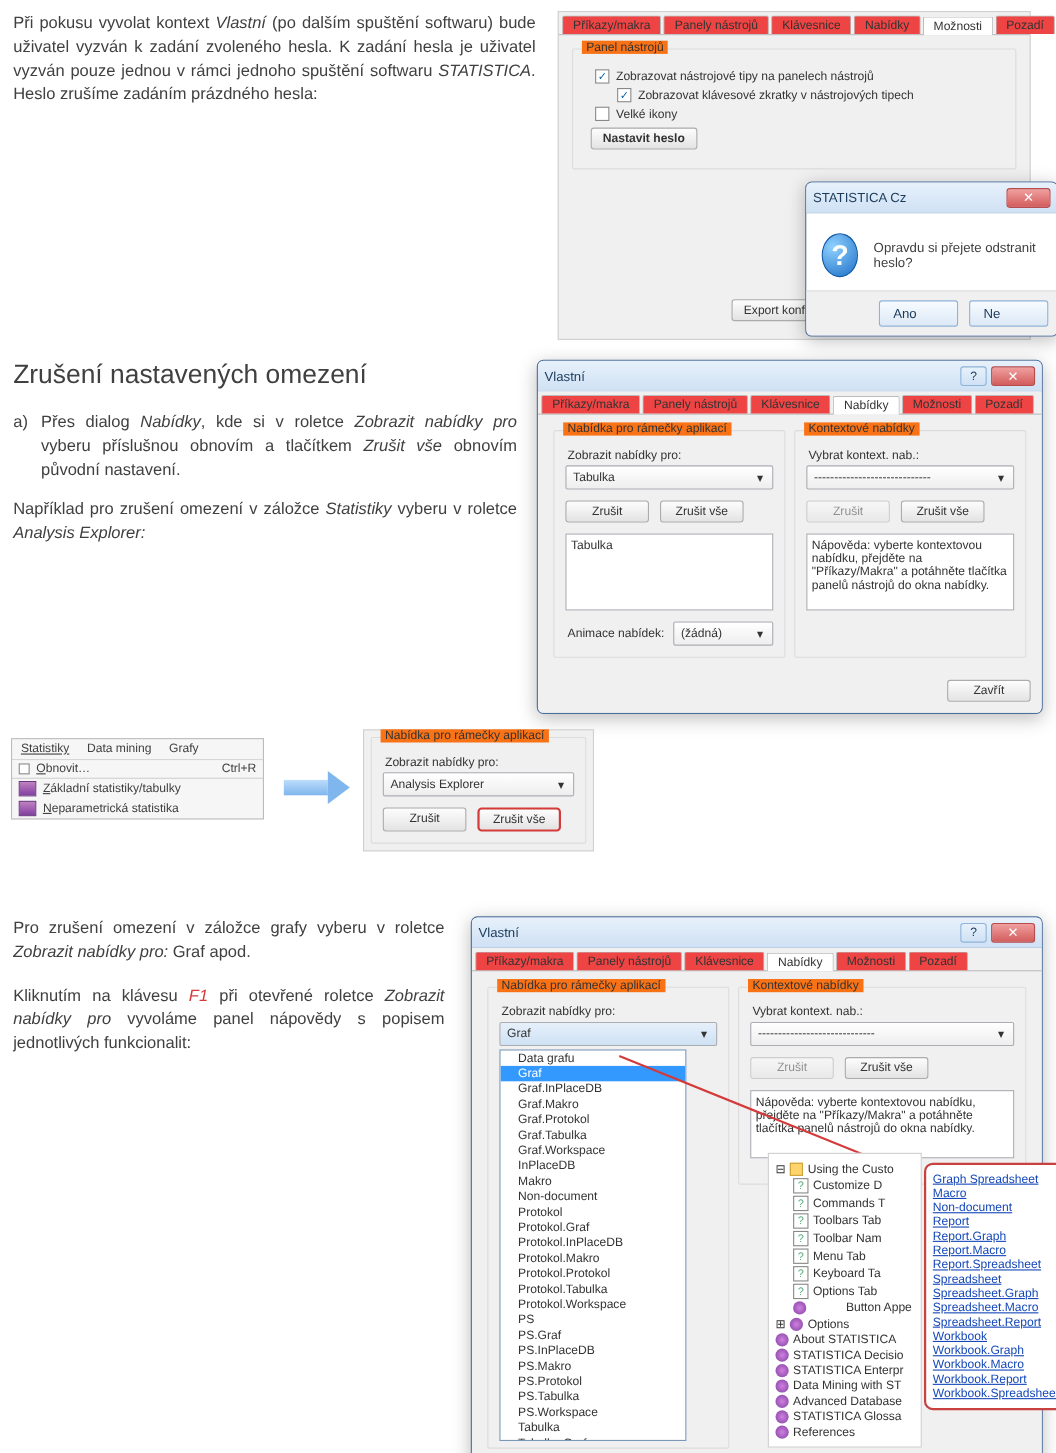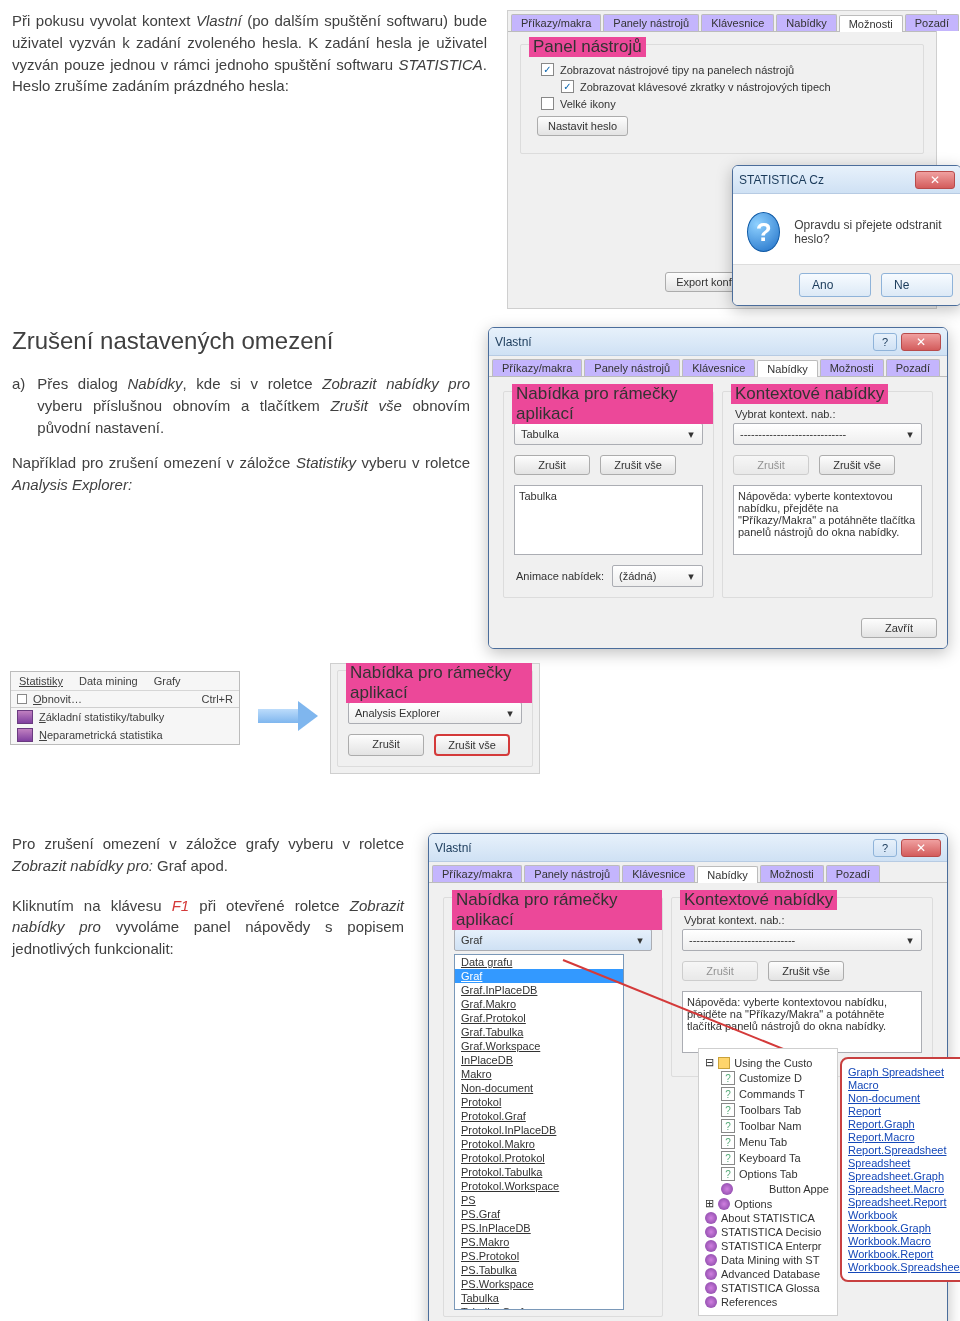--- a/index.html
+++ b/index.html
@@ -12,24 +12,24 @@
   .doc-text { font-size: 15px; color: #404040; line-height: 1.45; }
   .italic { font-style: italic; }
   .h2 { font-size: 24px; font-weight: 300; color: #404040; margin: 0 0 18px 0; }
   .section-top { padding: 10px 12px 0 12px; display:flex; }
   .left-col { width: 495px; padding-right: 20px; text-align: justify; }
   .right-col { flex:1; position: relative; }
 
   
   .panel { background: #f0f0f0; border: 1px solid #cfcfcf; font-size: 11px; color:#333; position: relative; }
   .tabstrip { display:flex; gap:0; border-bottom:1px solid #bcbcbc; padding: 3px 3px 0 3px; }
-  .tab { padding: 2px 9px; border:1px solid #bcbcbc; border-bottom:none; background:#c4b5fd; font-size:11px; border-radius:2px 2px 0 0; margin-right:2px; white-space:nowrap; }
+  .tab { padding: 2px 9px; border:1px solid #bcbcbc; border-bottom:none; background:#ef4444; font-size:11px; border-radius:2px 2px 0 0; margin-right:2px; white-space:nowrap; }
   .tab.active { background:#fff; position:relative; top:1px; }
   .grpbox { border:1px solid #dcdcdc; border-radius:2px; margin:8px; padding: 14px 10px 10px 10px; position:relative; }
-  .grpbox .legend { position:absolute; top:-8px; left:8px; background:#ec4899; padding:0 4px; font-size:17px; }
+  .grpbox .legend { position:absolute; top:-8px; left:8px; background:#f97316; padding:0 4px; font-size:11px; }
   .chk { display:flex; align-items:center; gap:6px; margin:4px 0 4px 10px; font-size:11px; }
   .chkbox { width:13px; height:13px; border:1px solid #888; background:#fff; display:inline-flex; align-items:center; justify-content:center; font-size:10px; color:#0a64ad; }
   .btn { display:inline-block; min-width:76px; text-align:center; padding:3px 10px; border:1px solid #acacac; background:linear-gradient(#fdfdfd,#e3e3e3); border-radius:3px; font-size:11px; color:#333;}
   .combo { height:22px; background:linear-gradient(#fff,#eee); border:1px solid #abadb3; border-radius:2px; display:flex; align-items:center; justify-content:space-between; padding:0 4px 0 6px; font-size:11px; }
   .combo .caret { width:14px; text-align:center; color:#333; }
   .txtarea { background:#fff; border:1px solid #abadb3; padding:4px; font-size:11px; }
   .field-lbl { font-size:11px; margin:2px 0 3px 2px; }
 
   
   .aero { position:absolute; border:1px solid #4b6d9b; border-radius:6px; background:#fff; box-shadow:0 4px 16px rgba(0,0,0,.25); overflow:hidden; }
@@ -63,21 +63,21 @@
   .help-panel { border:2px solid #c84040; border-radius:8px; padding:6px; font-size:11px; background:#fff; }
   .help-link { color:#1548b8; text-decoration:underline; display:block; margin:1px 0; white-space:nowrap; }
 
   .tree { font-size:11px; }
   .tree .trow{ display:flex; align-items:center; gap:4px; padding:1px 0; white-space:nowrap;}
   .tree .qicon{ width:14px;height:14px;border:1px solid #888;background:#fff;display:inline-flex;align-items:center;justify-content:center;font-size:10px;color:#5a7;}
   .tree .dicon{ width:12px;height:12px;background:radial-gradient(#d080e0,#8040a0);border-radius:50%;}
   .tree .bicon{ width:12px;height:12px;background:#ffd56b;border:1px solid #caa23a;}
 
   .listbox { background:#fff; border:1px solid #7a98b8; font-size:11px; }
-  .listbox .lrow{ padding:1px 6px; white-space:nowrap;text-decoration:underline;}
+  .listbox .lrow{ padding:1px 16px; white-space:nowrap;}
   .listbox .lrow.sel{ background:#3399ff; color:#fff;}
 
   .abs{position:absolute;}
   .faint-border{border:1px solid #d6d6d6;}
   .red-box{border:2px solid #d43a3a;border-radius:4px;}
   .grey-line{height:1px;background:#cfcfcf;}
 
   .f1key{color:#d43a3a;font-style:italic;}
 
   .callout-line{position:absolute;height:2px;background:#d43a3a;transform-origin:left center;}
@@ -108,21 +108,21 @@
             <span>Zobrazovat nástrojové tipy na panelech nástrojů</span>
           </div>
           <div class="chk" style="margin-left:30px;">
             <span class="chkbox">✓</span>
             <span>Zobrazovat klávesové zkratky v nástrojových tipech</span>
           </div>
           <div class="chk">
             <span class="chkbox"></span>
             <span>Velké ikony</span>
           </div>
-          <div style="margin:6px 0 0 6px;">
+          <div style="margin:6px 0 0 6px;font-weight:bold;">
             <span class="btn">Nastavit heslo</span>
           </div>
         </div>
         <div style="height:110px;"></div>
         <div style="text-align:center; padding-bottom:6px;">
           <span class="btn" style="min-width:110px;">Export konfigurace</span>
         </div>
       </div>
     </div>
 

